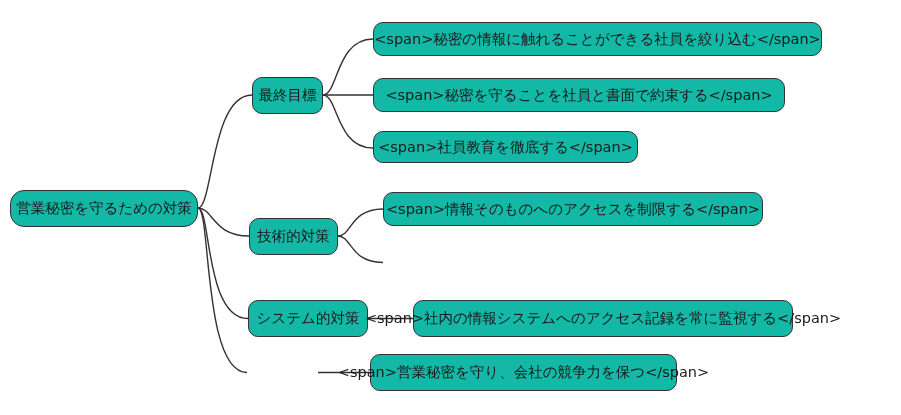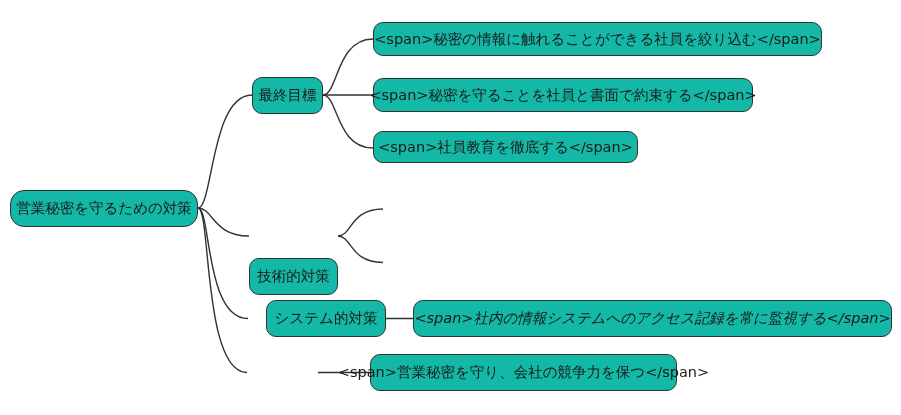--- a/index.html
+++ b/index.html
@@ -53,30 +53,31 @@
     <path d="M338,236 C352,236 350,209 383,209"></path>
     <path d="M338,236 C352,236 350,262.5 383,262.5"></path>
     <path d="M368,318.5 L413,318.5"></path>
     <path d="M318,372.5 L370,372.5"></path>
   </svg>
 
   <div class="node" style="left:10px; top:190px; width:188px; height:37px;border-radius:14px;">営業秘密を守るための対策</div>
 
   <div class="node" style="left:252px; top:77px; width:71px; height:37px;">最終目標</div>
 
-  <div class="node" style="left:249px; top:218px; width:89px; height:37px;margin-top:40px;">技術的対策</div>
+  <div class="node" style="left:249px; top:218px; width:89px; height:37px;">技術的対策</div>
 
-  <div class="node" style="left:248px; top:300px; width:120px; height:37px;margin-left:18px;">システム的対策</div>
+  <div class="node" style="left:248px; top:300px; width:120px; height:37px;">システム的対策</div>
 
 
   <div class="node" style="left:373px; top:22px; width:449px; height:34px;">&lt;span&gt;秘密の情報に触れることができる社員を絞り込む&lt;/span&gt;</div>
 
-  <div class="node" style="left:373px; top:78px; width:380px; height:34px;">&lt;span&gt;秘密を守ることを社員と書面で約束する&lt;/span&gt;</div>
+  <div class="node" style="left:373px; top:78px; width:412px; height:34px;">&lt;span&gt;秘密を守ることを社員と書面で約束する&lt;/span&gt;</div>
 
   <div class="node" style="left:373px; top:131px; width:265px; height:32px;text-align:right;">&lt;span&gt;社員教育を徹底する&lt;/span&gt;</div>
 
+  <div class="node" style="left:383px; top:192px; width:380px; height:34px;">&lt;span&gt;情報そのものへのアクセスを制限する&lt;/span&gt;</div>
 
 
-  <div class="node" style="left:413px; top:300px; width:479px; height:37px;font-style:italic;">&lt;span&gt;社内の情報システムへのアクセス記録を常に監視する&lt;/span&gt;</div>
+  <div class="node" style="left:413px; top:300px; width:380px; height:37px;">&lt;span&gt;社内の情報システムへのアクセス記録を常に監視する&lt;/span&gt;</div>
 
   <div class="node" style="left:370px; top:354px; width:307px; height:37px;">&lt;span&gt;営業秘密を守り、会社の競争力を保つ&lt;/span&gt;</div>
 
 </div>
 
 </body></html>

